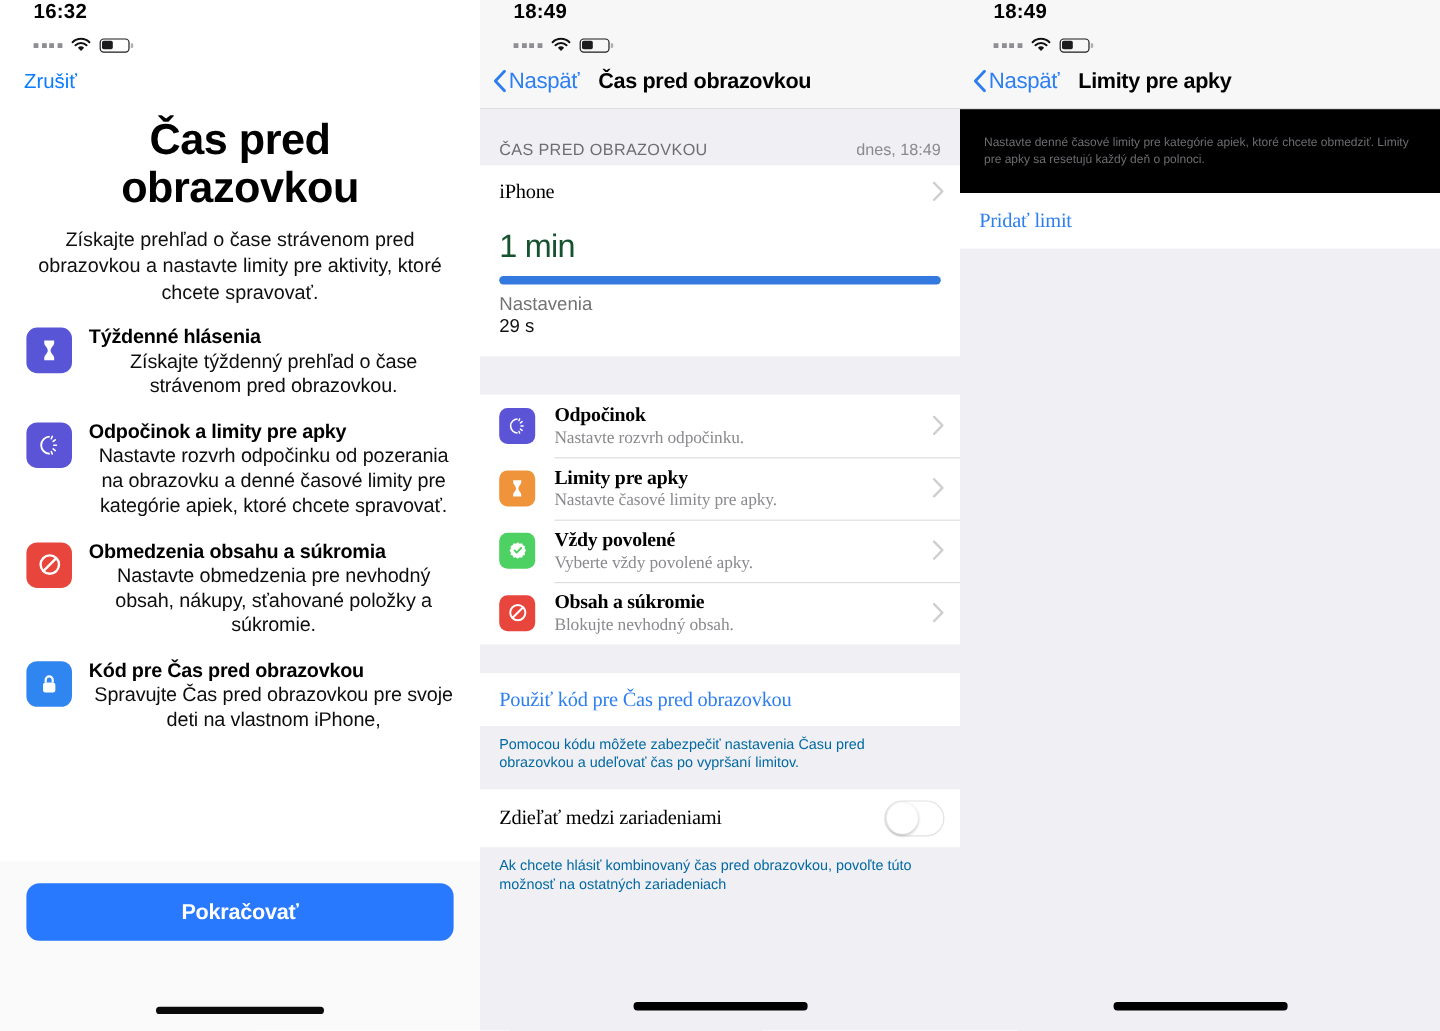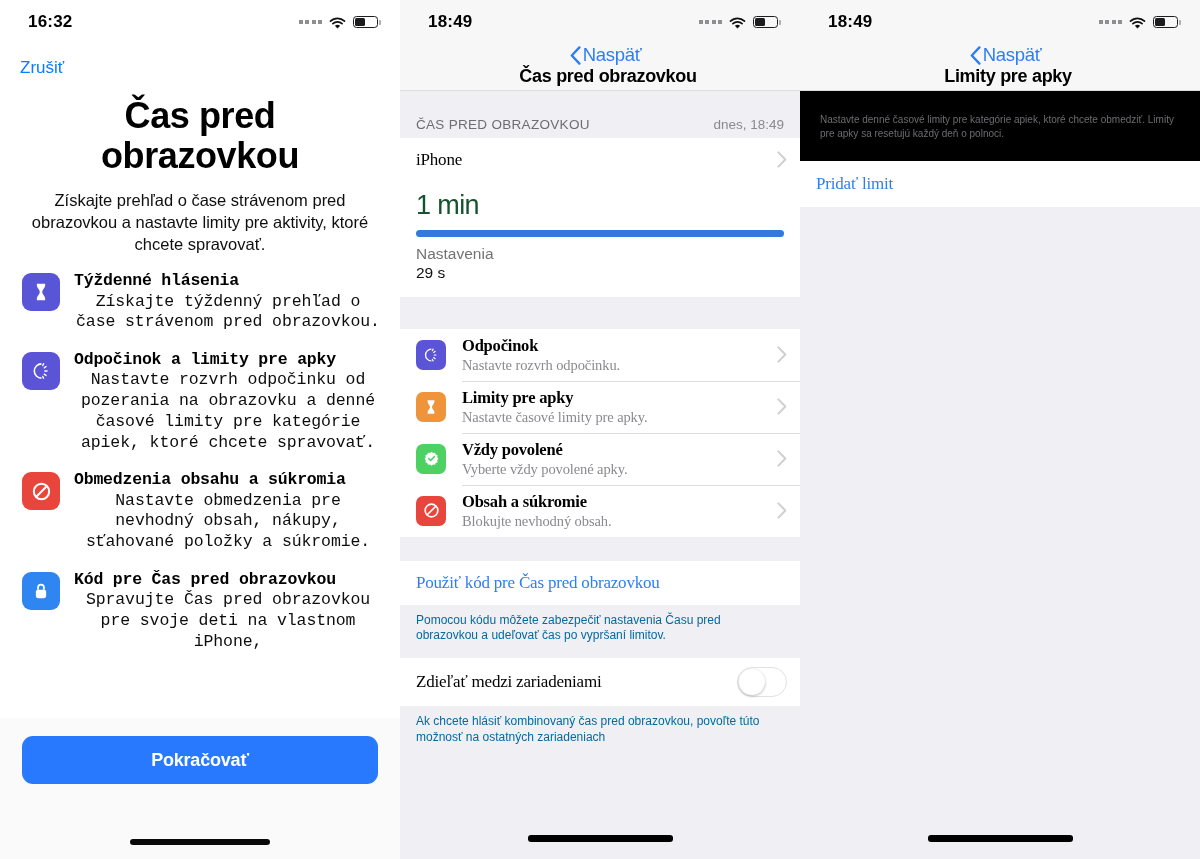--- a/index.html
+++ b/index.html
@@ -7,23 +7,23 @@
     width: 1200px; height: 859px;
     font-family: "Liberation Sans", sans-serif;
     background: #ffffff;
     overflow: hidden;
   }
   .screens { display: flex; width: 1200px; height: 859px; }
   .panel { width: 400px; height: 859px; position: relative; overflow: hidden; background: #ffffff; }
 
   
   .statusbar {
-    height: 44px; display: flex; align-items: center;
+    height: 44px; display: flex; 
     justify-content: space-between; padding: 0 22px 0 28px;
-    position: relative; z-index: 3;
+    position: relative; z-index: 3; flex-direction: column;
   }
   .statusbar.tinted { background: #f7f7f8; }
   .status-time { font-size: 17px; font-weight: bold; color: #000; letter-spacing: .2px; }
   .status-right { display: flex; align-items: center; gap: 7px; }
   .signal-dots { display: flex; gap: 2.5px; align-items: flex-end; }
   .signal-dots i { width: 4px; height: 4px; background: #8e8e93; display: block; }
   .wifi { width: 17px; height: 13px; position: relative; }
   .batt { width: 25px; height: 12px; border: 1.6px solid #1c1c1e; border-radius: 3.5px; position: relative; padding: 1.4px; }
   .batt::after { content:""; position:absolute; right:-4px; top:3.4px; width:2px; height:4.6px; background:#b0b0b4; border-radius:0 1px 1px 0;}
   .batt b { display: block; height: 100%; width: 46%; background: #1c1c1e; border-radius: 1.5px; }
@@ -33,21 +33,21 @@
   .intro-title {
     font-size: 36px; font-weight: bold; line-height: 1.12; text-align: center;
     color: #000; padding: 18px 34px 0 34px; letter-spacing: -.4px;
   }
   .intro-sub {
     font-size: 16.5px; line-height: 1.33; text-align: center; color: #0f0f0f;
     padding: 13px 22px 0 22px;
   }
   .feature-list { padding: 16px 18px 0 22px; }
   .feature {
-    display: flex; gap: 14px; margin-bottom: 17px; align-items: flex-start; font-family: Liberation Mono, monospace;
+    display: flex; gap: 14px; margin-bottom: 17px; align-items: flex-start;
   }
   .app-icon {
     width: 38px; height: 38px; border-radius: 9px; flex: 0 0 38px;
     display: flex; align-items: center; justify-content: center; margin-top: 2px;
   }
   .feature-text { flex: 1; }
   .feature-title { font-size: 16.5px; font-weight: bold; color: #000; line-height: 1.22; letter-spacing: -.2px;}
   .feature-desc { font-size: 16.5px; color: #0d0d0d; line-height: 1.26; letter-spacing: -.1px; text-align: center;}
 
   .cta-wrap {
@@ -60,21 +60,21 @@
     display: flex; align-items: center; justify-content: center; letter-spacing: -.2px;
   }
   .home-indicator {
     position: absolute; bottom: 14px; left: 50%; transform: translateX(-50%);
     width: 140px; height: 6px; border-radius: 3px; background: #0a0a0a;
   }
 
   
   .navbar {
     height: 47px; background: #f7f7f8; display: flex; align-items: center;
-    position: relative; border-bottom: 1px solid #dcdce0; flex-direction: column;
+    position: relative; border-bottom: 1px solid #dcdce0;
   }
   .back-btn { display: flex; align-items: center; gap: 2px; padding-left: 11px; color: #2d7ff0; }
   .chev-back { width: 11px; height: 19px; flex: 0 0 11px; }
   .back-label { font-size: 18.5px; color: #2d7ff0; letter-spacing: -.3px; }
   .nav-title { font-size: 18px; font-weight: bold; color: #000; margin-left: 16px; letter-spacing: -.3px;}
 
   
   .scroll { position: absolute; top: 91px; left: 0; right: 0; bottom: 0; background: #efeff4; }
   .sec-header {
     display: flex; justify-content: space-between; align-items: flex-end;

